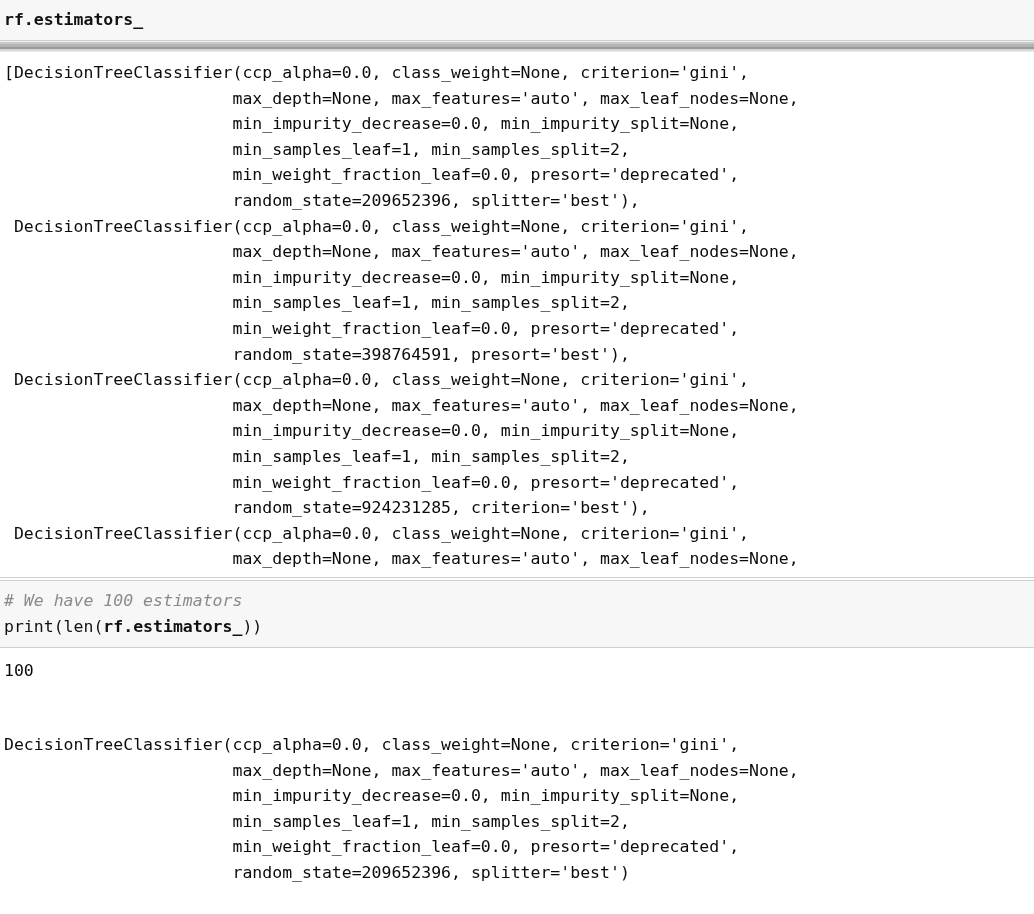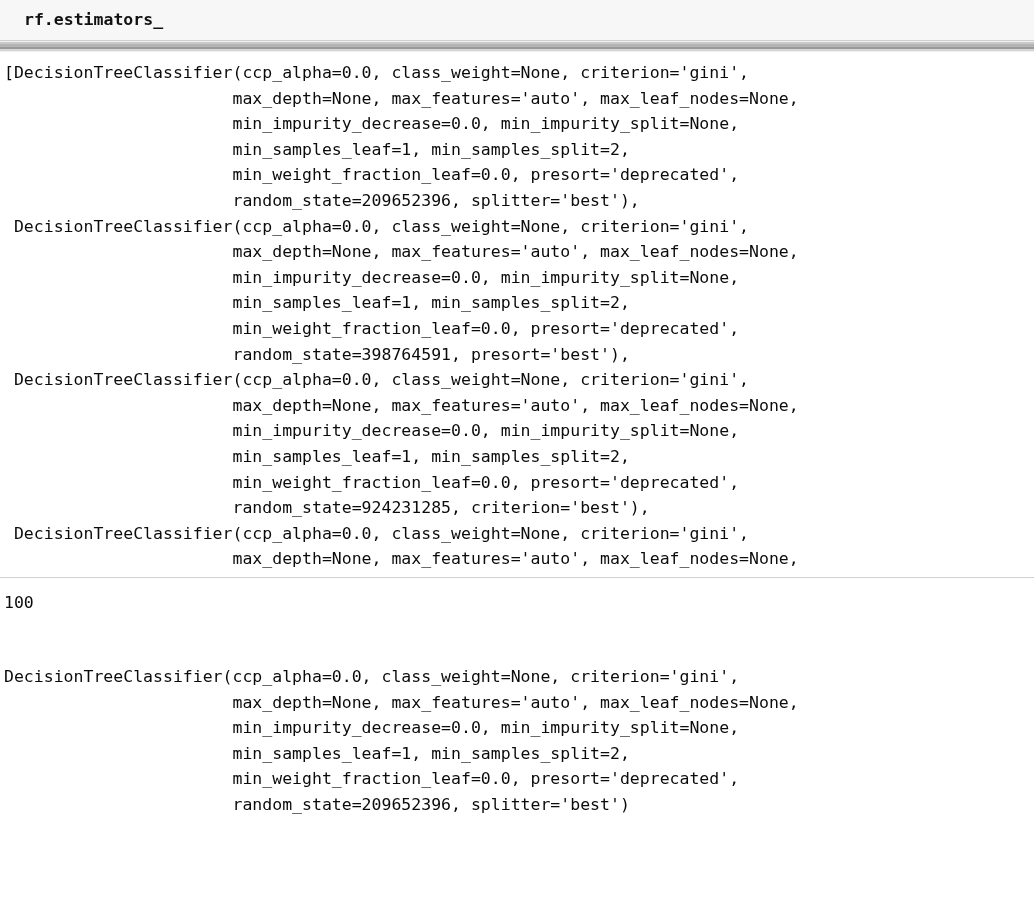--- a/index.html
+++ b/index.html
@@ -32,21 +32,20 @@
   .input-cell.no-top {
     border-top: none;
   }
   .code-line {
     font-family: "DejaVu Sans Mono", "Liberation Mono", monospace;
     font-size: 16.5px;
     line-height: 26px;
     color: #111111;
     white-space: pre;
     letter-spacing: 0px;
-    margin-left: 20px;
   }
   .code-line b {
     font-weight: 700;
   }
   .code-line .plain {
     font-weight: 400;
   }
   .code-line .comment {
     color: #8a8a8a;
     font-style: italic;
@@ -136,20 +135,24 @@
     <div class="out-line">                       min_samples_leaf=1, min_samples_split=2,</div>
     <div class="out-line">                       min_weight_fraction_leaf=0.0, presort='deprecated',</div>
     <div class="out-line">                       random_state=924231285, criterion='best'),</div>
     <div class="out-line"> DecisionTreeClassifier(ccp_alpha=0.0, class_weight=None, criterion='gini',</div>
     <div class="out-line">                       max_depth=None, max_features='auto', max_leaf_nodes=None,</div>
     <div class="clip-mask"></div>
   </div>
 
   <div class="spacer-thin"></div>
 
+  <div class="input-cell">
+    <div class="code-line"><span class="comment"># We have 100 estimators</span></div>
+    <div class="code-line"><span class="plain">print(len(</span><b>rf.estimators_</b><span class="plain">))</span></div>
+  </div>
 
   <div class="output-area" style="height:60px;padding-top:10px;">
     <div class="out-line">100</div>
   </div>
 
   <div class="gap"></div>
 
 
   <div class="output-area" style="padding-top:12px;">
     <div class="out-line">DecisionTreeClassifier(ccp_alpha=0.0, class_weight=None, criterion='gini',</div>

